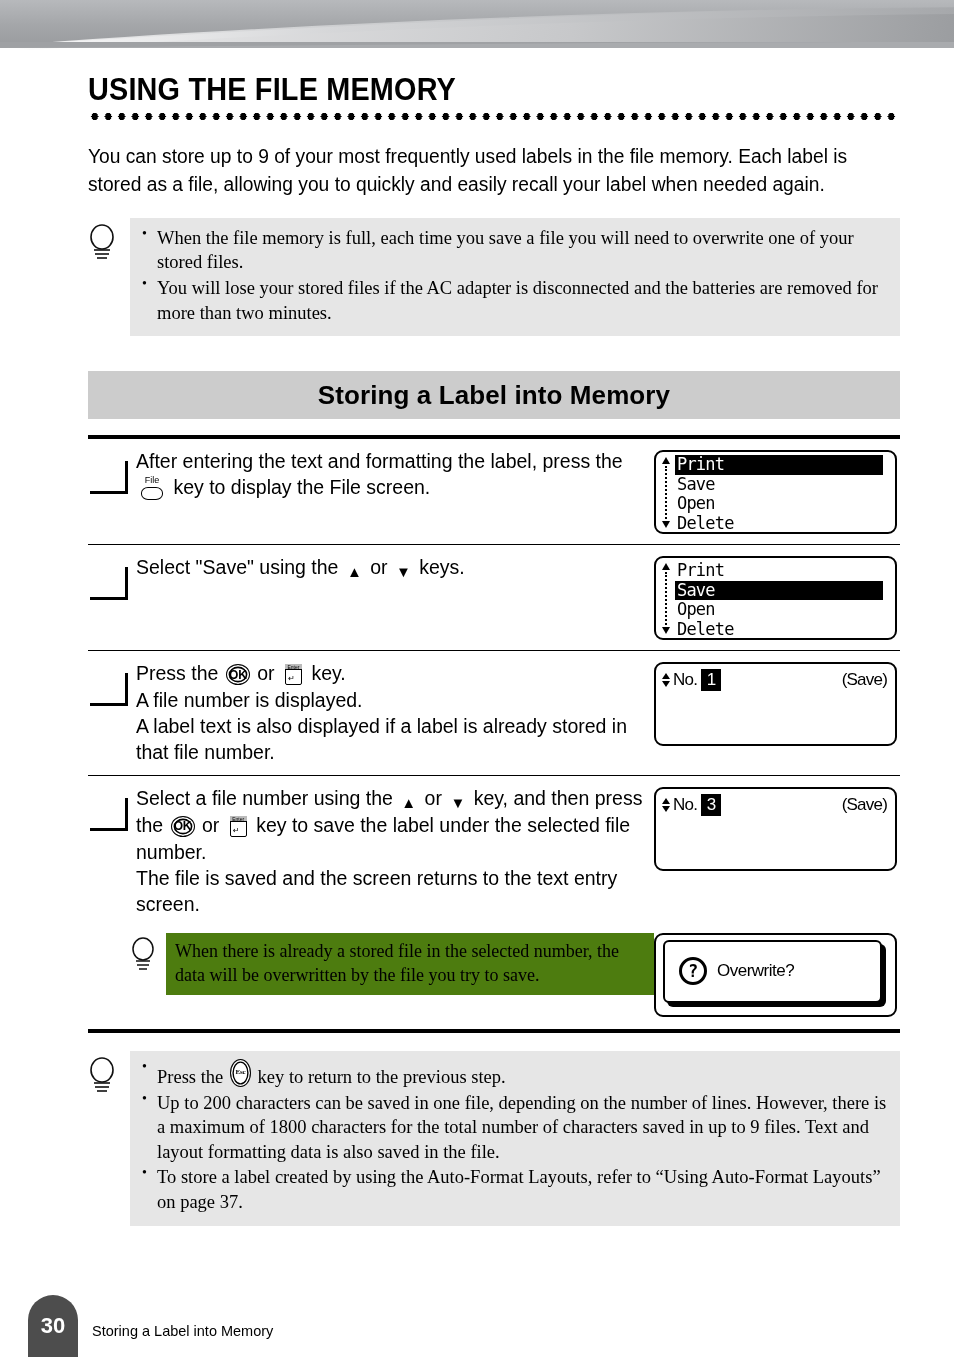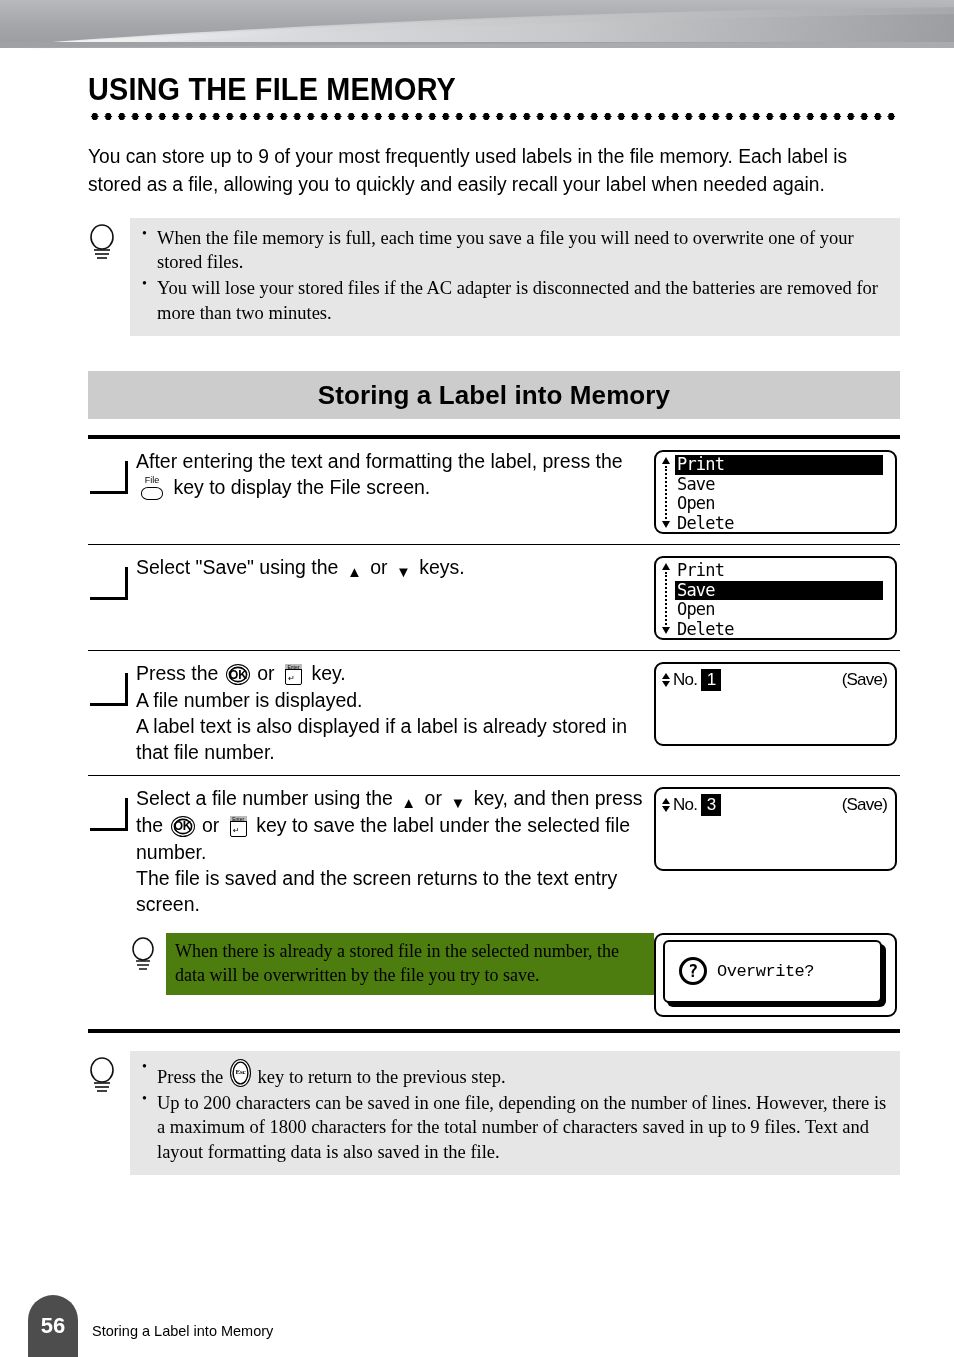--- a/index.html
+++ b/index.html
@@ -248,21 +248,21 @@
     box-shadow: 4px 4px 0 0 #000;
     display:flex; align-items:center; gap:10px; padding-left:14px;
   }
   .q-icon {
     width:28px; height:28px; border-radius:50%;
     border:3px solid #000; display:flex; align-items:center; justify-content:center;
     font-family:"DejaVu Sans Mono", monospace; font-size:17px; font-weight:bold;
     flex:0 0 28px;
   }
   .dlg-text {
-    font-family:Liberation Mono, monospace; font-size:17px; letter-spacing:-0.5px;
+    font-family:Liberation Sans, sans-serif; font-size:17px; letter-spacing:-0.5px;
   }
 
   
   .inner-note-wrap { position:relative; margin:6px 0 4px 42px; }
   .inner-bulb { position:absolute; left:-1px; top:4px; width:30px; height:36px; }
   .inner-note {
     margin-left:36px; background:#4d7c0f; padding:7px 10px 8px 9px;
     font-family:"Liberation Serif", serif; font-size:18px; line-height:1.32;
   }
 
@@ -529,25 +529,26 @@
         </svg>
       </div>
       <div class="note-box">
         <ul>
           <li>
             <span>Press the</span>
             <span class="k k-esc"><span>Esc</span></span>
             <span>key to return to the previous step.</span>
           </li>
           <li>Up to 200 characters can be saved in one file, depending on the number of lines. However, there is a maximum of 1800 characters for the total number of characters saved in up to 9 files. Text and layout formatting data is also saved in the file.</li>
+          <li>To store a label created by using the Auto-Format Layouts, refer to “Using Auto-Format Layouts” on page 37.</li>
         </ul>
       </div>
     </div>
 
   </div>
 </div>
 
 <div id="footer">
   <div class="page-tab">
-    <span>56</span>
+    <span>30</span>
   </div>
   <div class="footer-title">Storing a Label into Memory</div>
 </div>
 
 </body></html>

